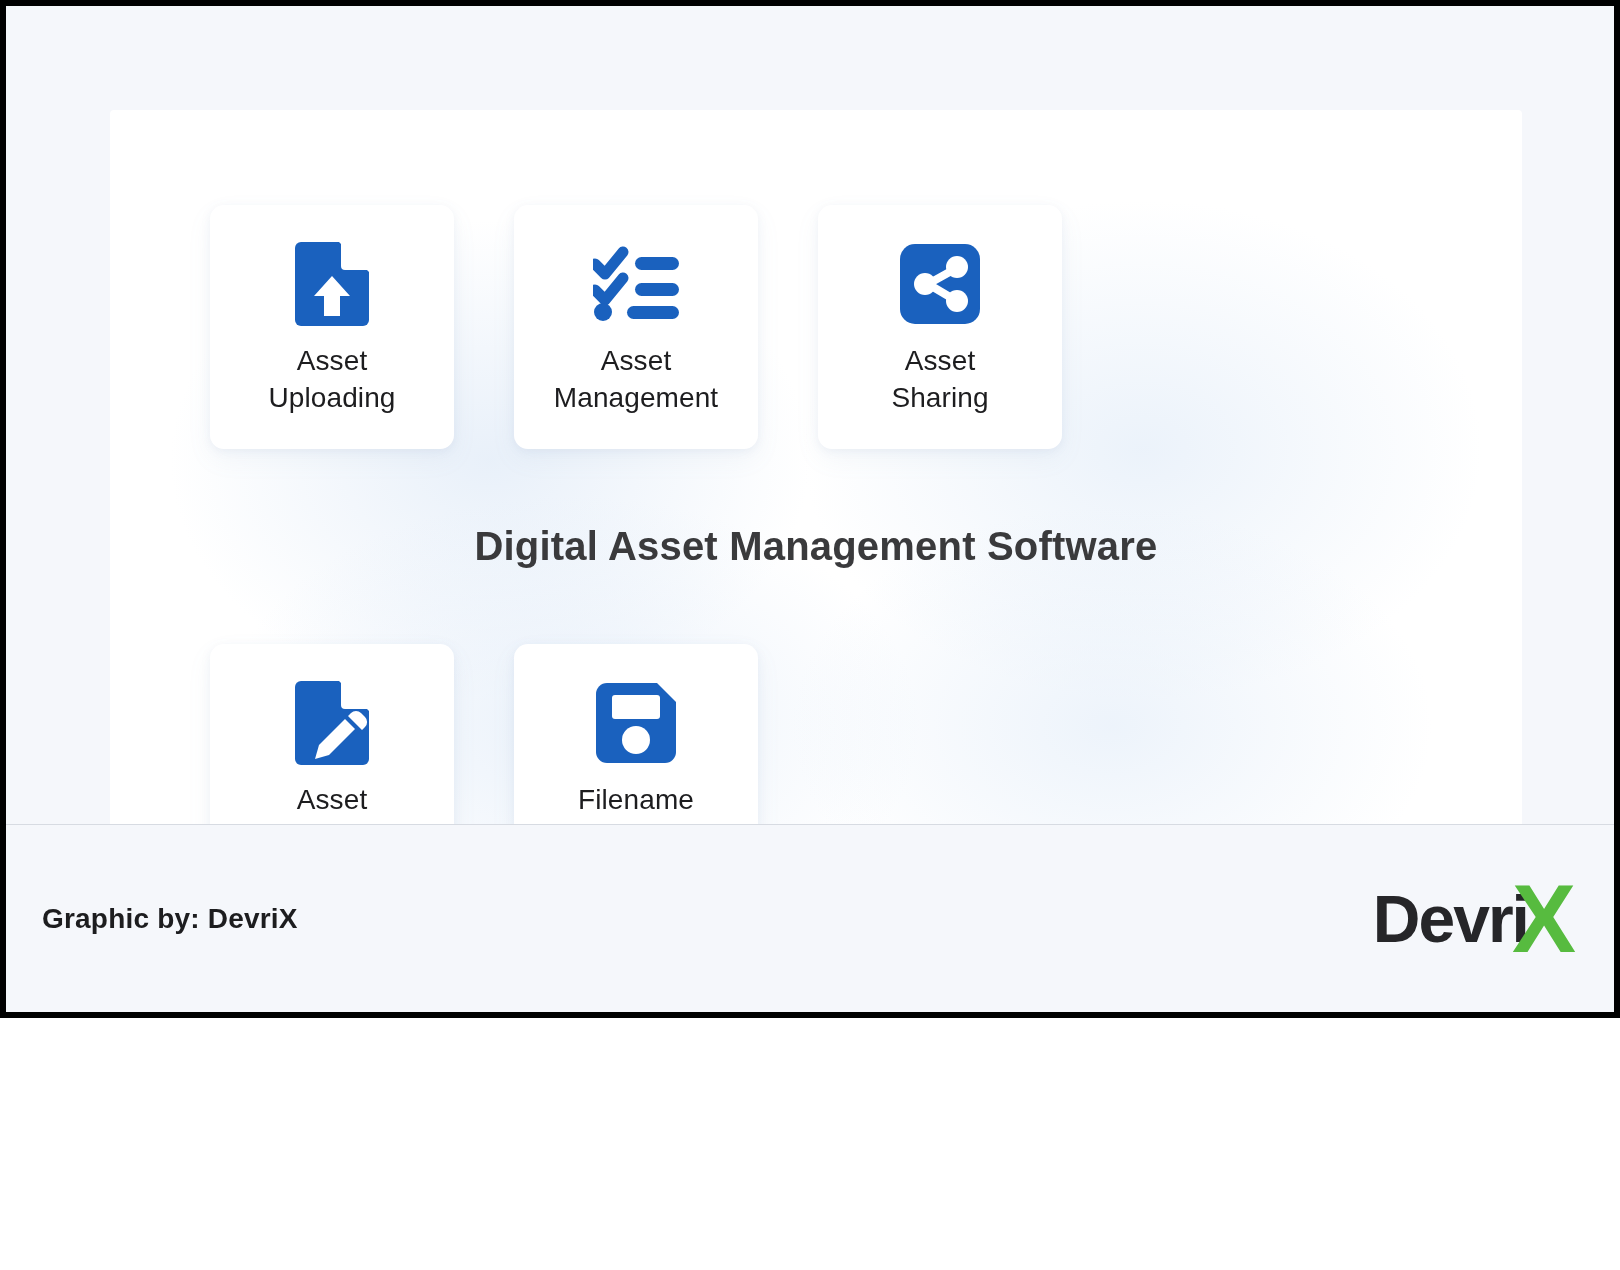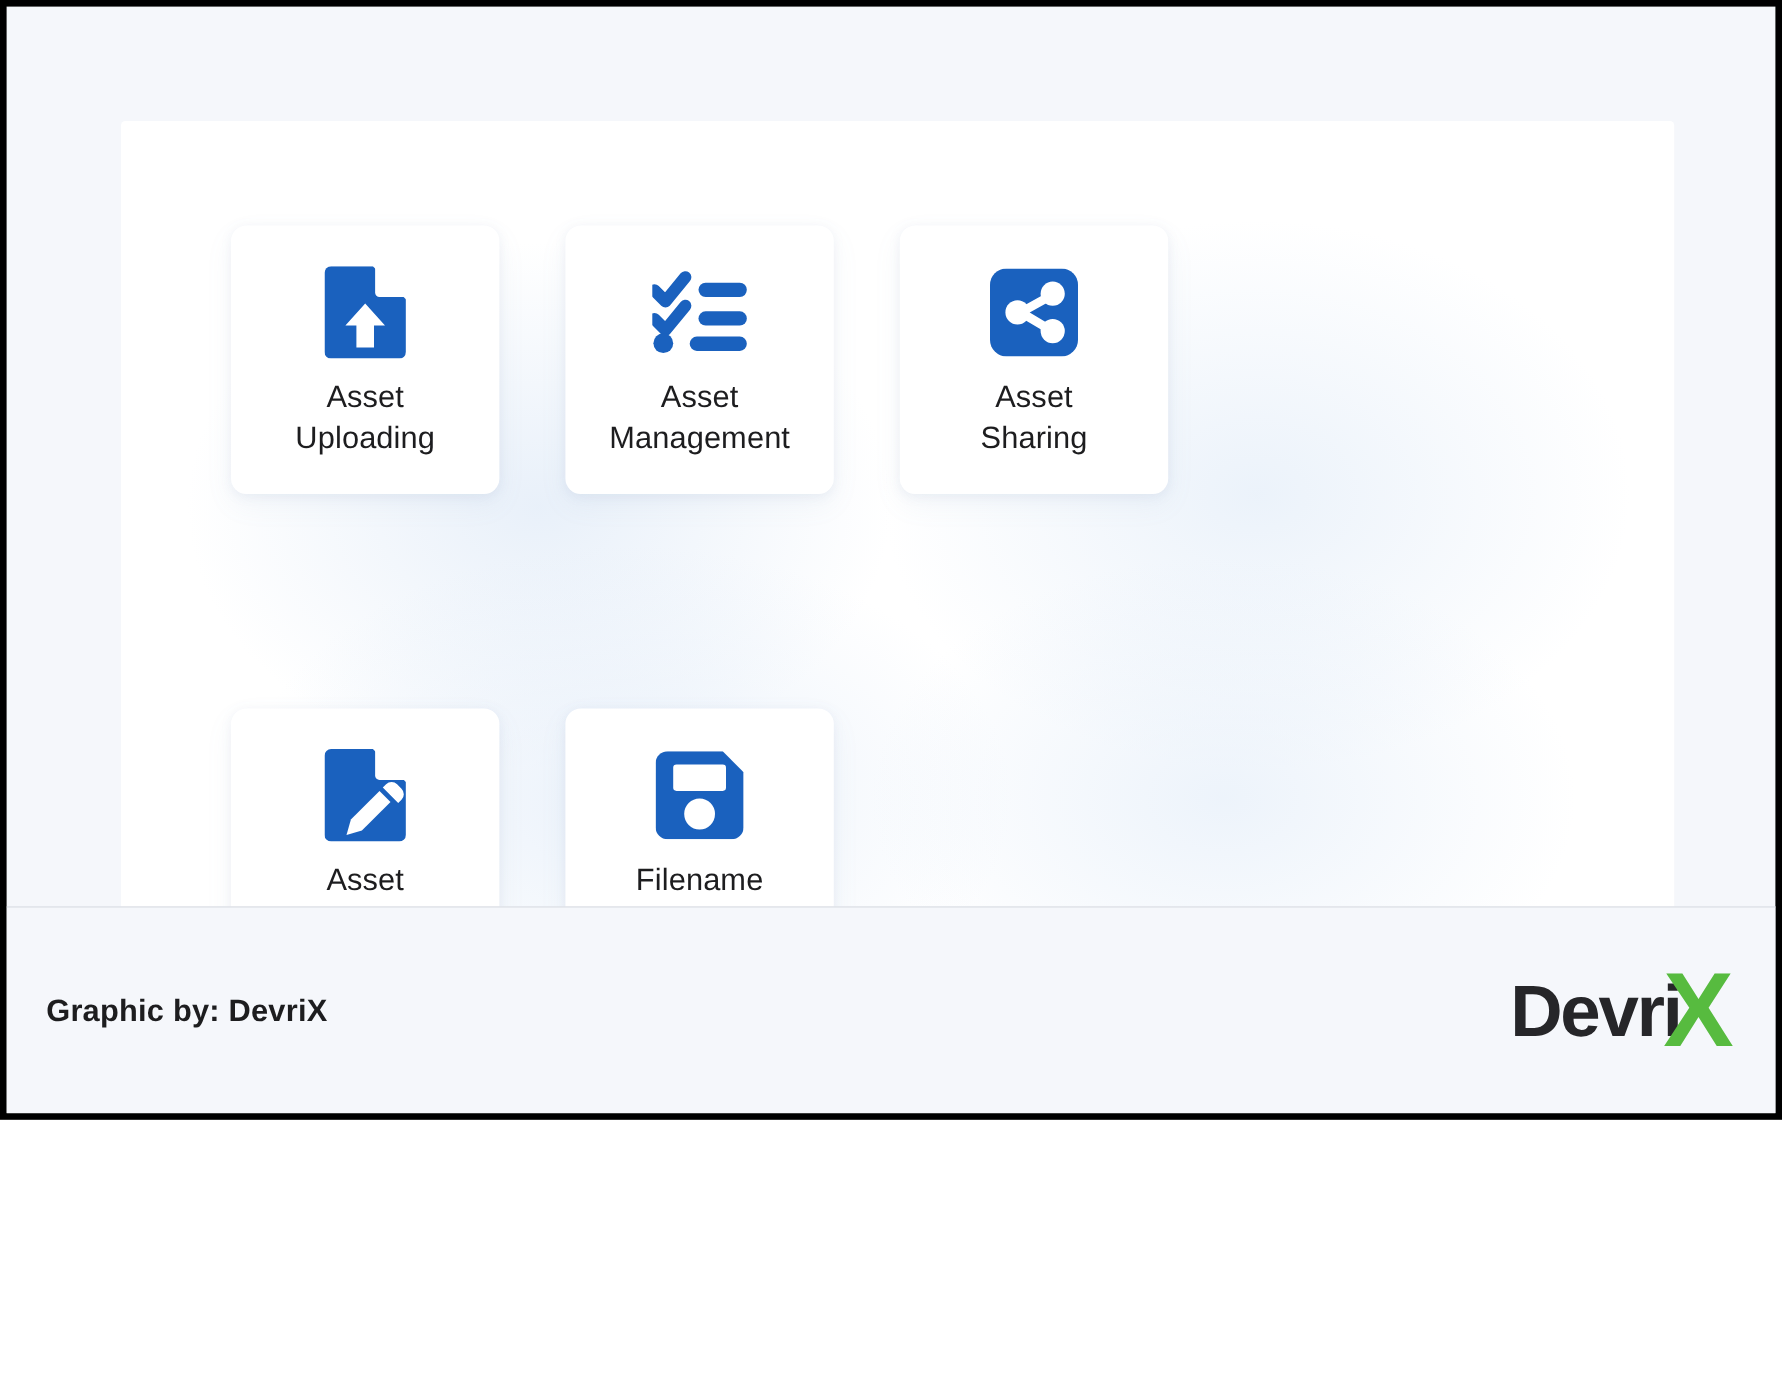--- a/index.html
+++ b/index.html
@@ -209,20 +209,21 @@
             <circle cx="57" cy="57" r="11" fill="#ffffff"></circle>
           </svg>
         </div>
         <div class="card-label">Asset
 Sharing</div>
       </div>
 
 
     </div>
 
+    <div class="center-title">Digital Asset Management Software</div>
 
     <div class="row row-bottom">
 
       <div class="card">
         <div class="icon-wrap">
           <svg width="74" height="84" viewBox="0 0 74 84" aria-hidden="true">
             <path d="M6 0 h38 l30 30 v48 a6 6 0 0 1 -6 6 H6 a6 6 0 0 1 -6 -6 V6 a6 6 0 0 1 6 -6 z" fill="#1a61be"></path>
             <path d="M46 0 l28 28 H50 a4 4 0 0 1 -4 -4 z" fill="#ffffff"></path>
             <path d="M50 38 l10 10 -26 26 -14 4 4 -14 z" fill="#ffffff"></path>
             <path d="M56 32 a7 7 0 0 1 10 0 l4 4 a7 7 0 0 1 0 10 l-3 3 -14 -14 z" fill="#ffffff"></path>

